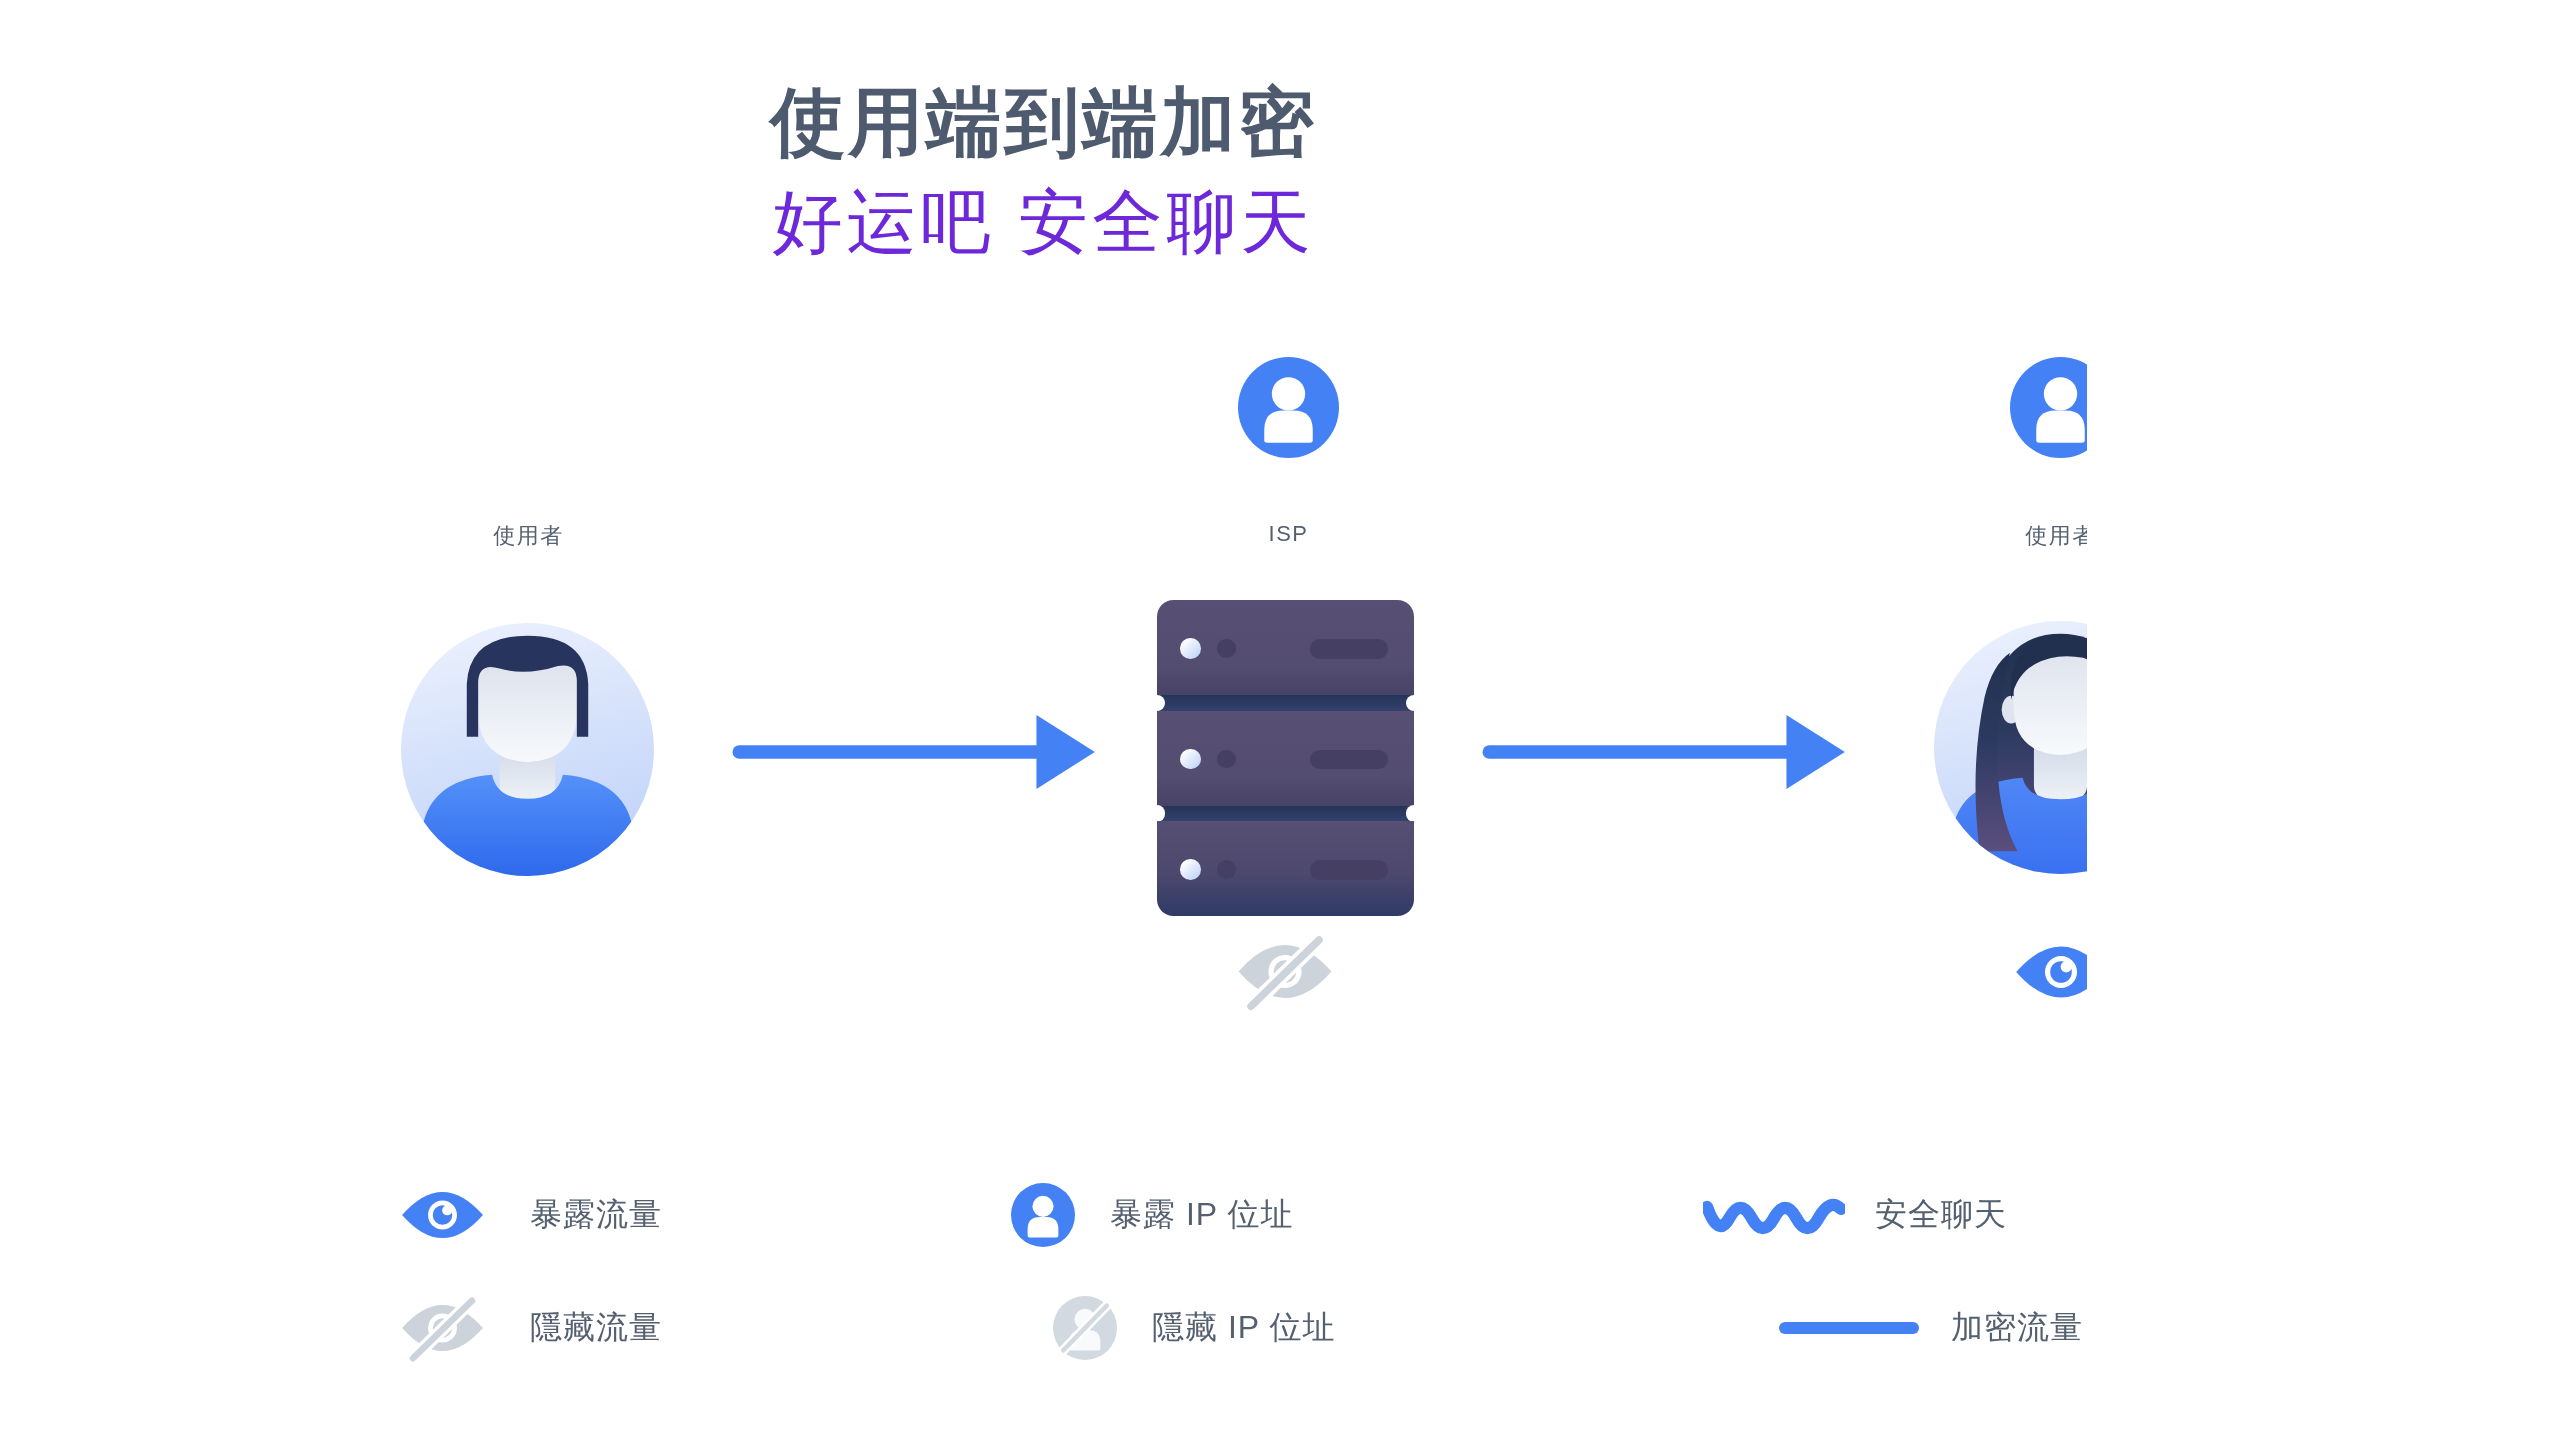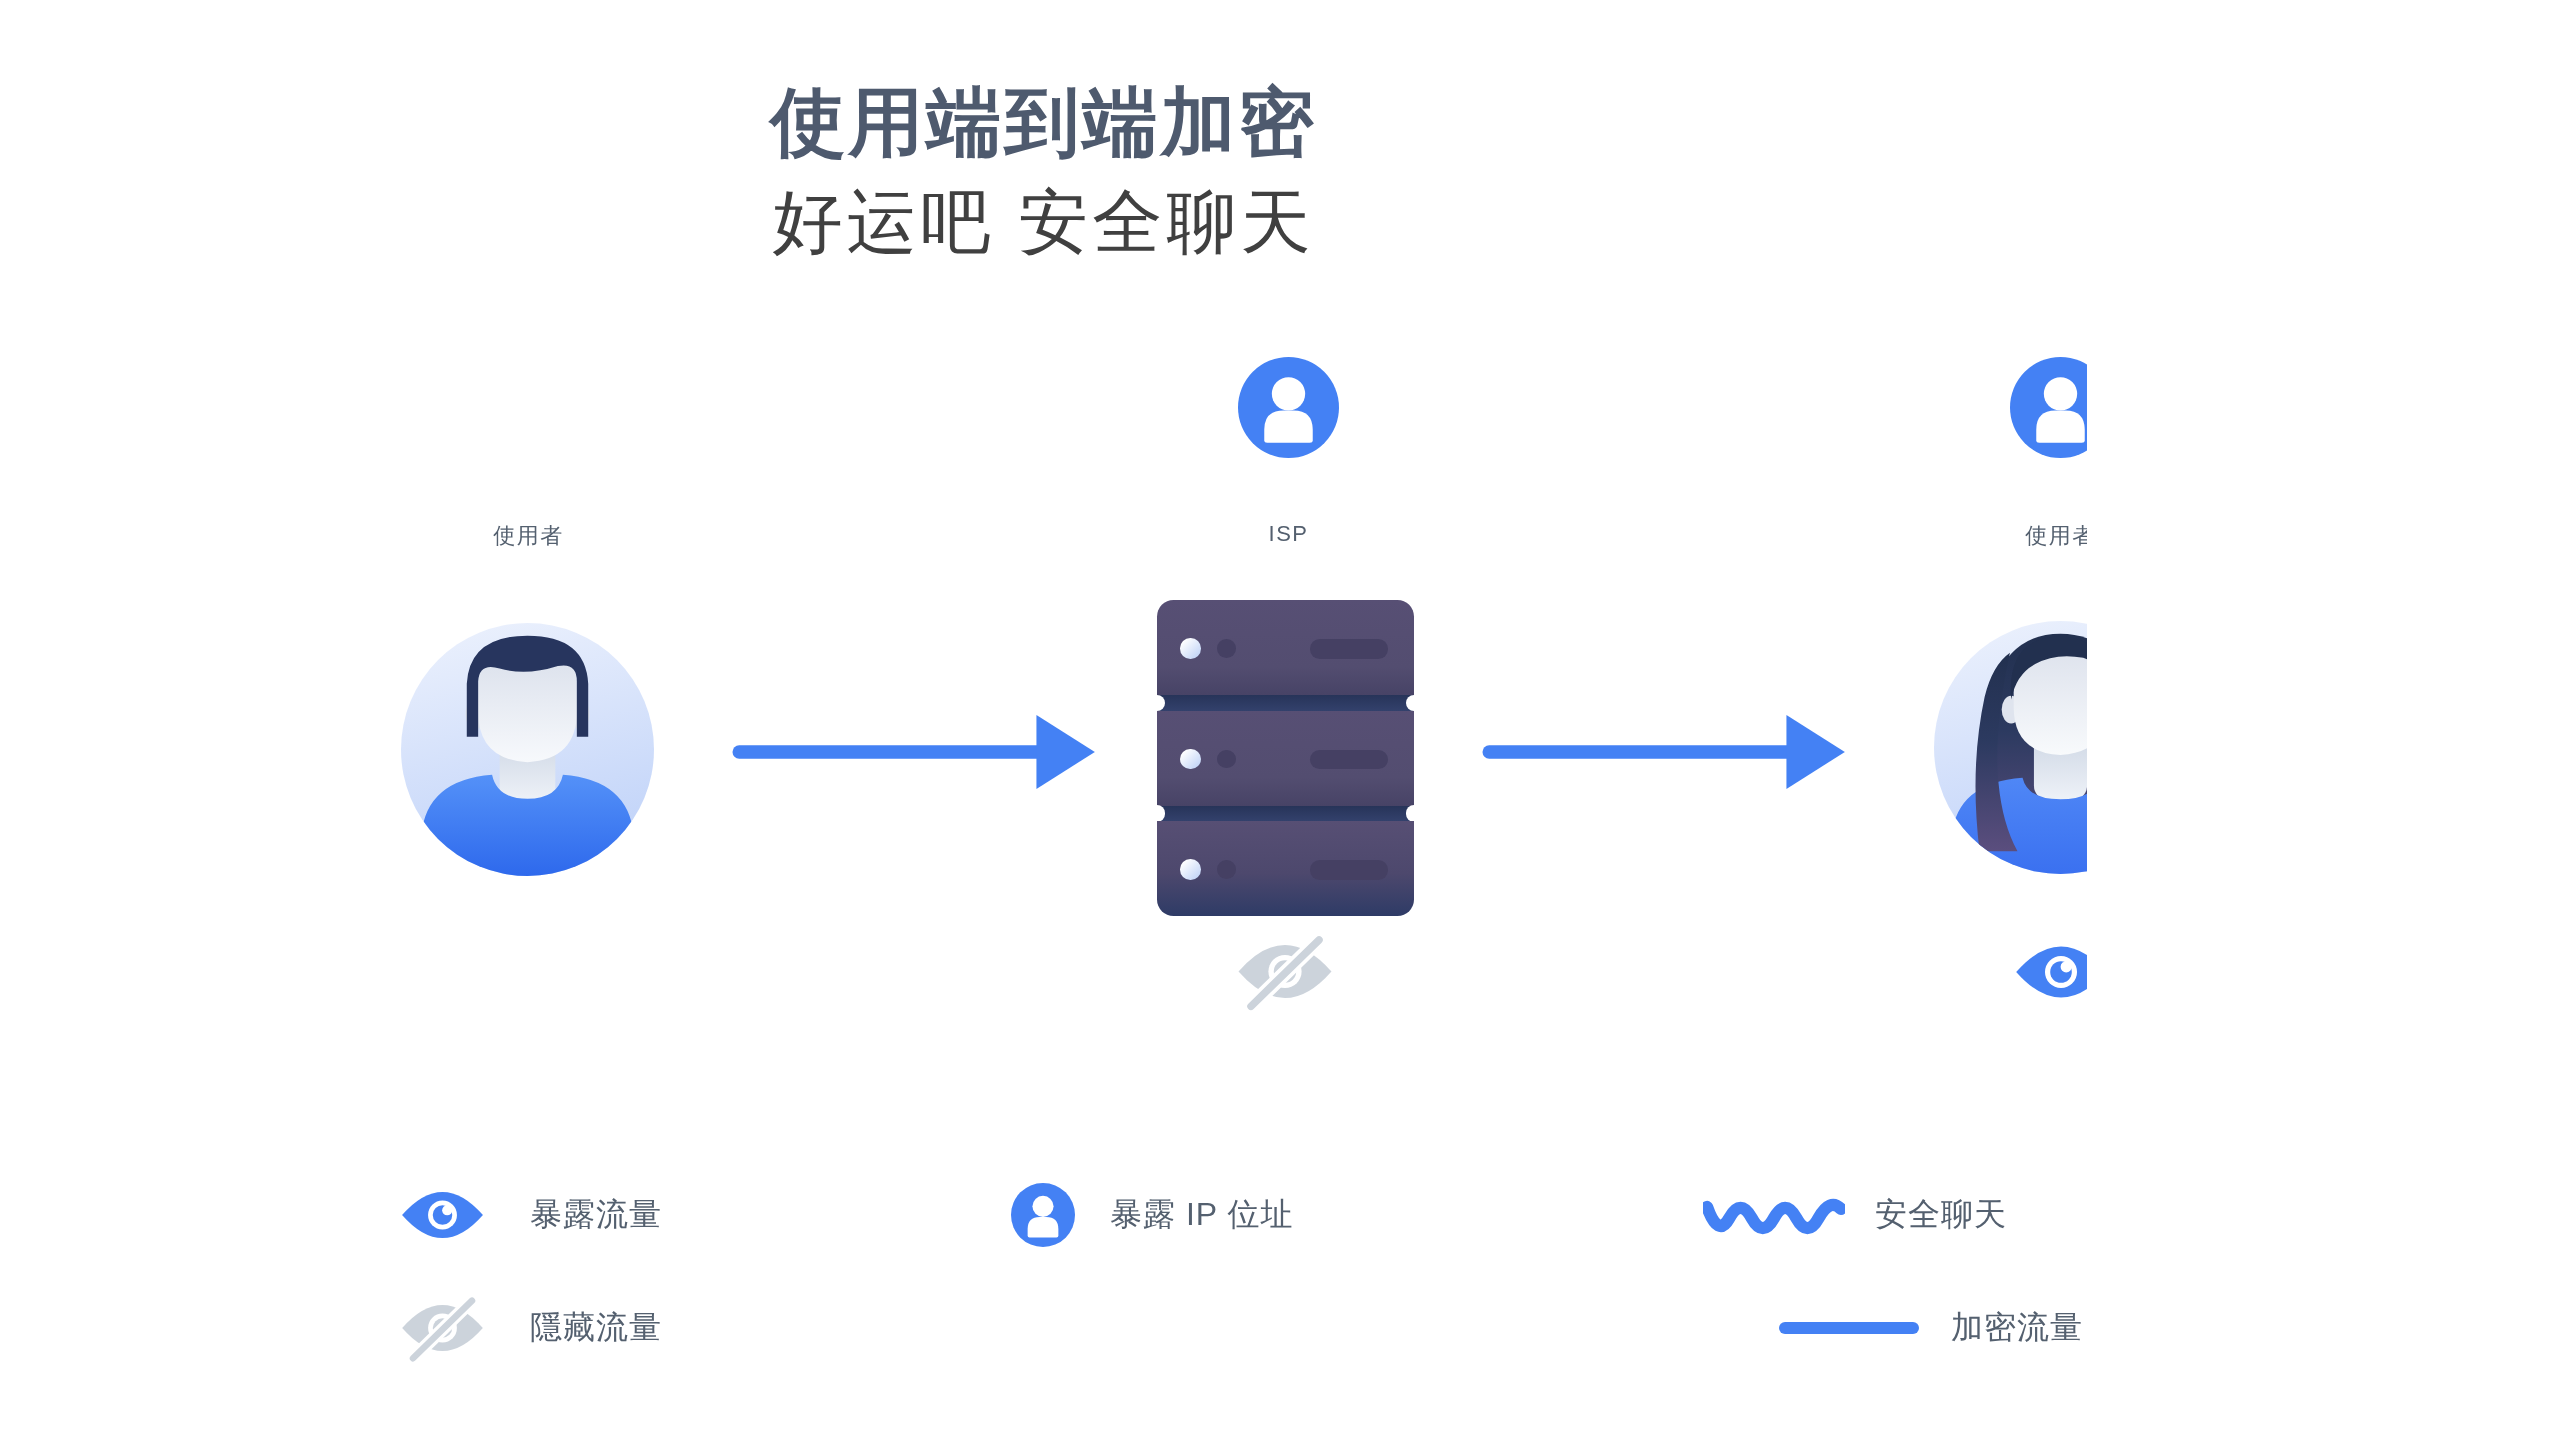--- a/index.html
+++ b/index.html
@@ -6,21 +6,21 @@
   .canvas{
     position:relative;width:2087px;height:1450px;background:#ffffff;overflow:hidden;
     font-family:"Liberation Sans","DejaVu Sans",sans-serif;
   }
   .title{
     position:absolute;top:81px;left:0;width:100%;text-align:center;
     font-size:75px;font-weight:700;color:#4e5a6e;letter-spacing:3.1px;line-height:1.1;
   }
   .subtitle{
     position:absolute;top:184px;left:0;width:100%;text-align:center;
-    font-size:70px;font-weight:300;color:#404040;letter-spacing:4.1px;line-height:1.1;
+    font-size:70px;font-weight:300;color:#6d28d9;letter-spacing:4.1px;line-height:1.1;
   }
   .badge{position:absolute;width:101px;height:101px;border-radius:50%;background:#4481f4;top:357px;}
   .badge svg{display:block;width:100%;height:100%;}
   .badge.isp{left:1238px;}
   .badge.right{left:2010px;}
   .node-label{
     position:absolute;top:521px;width:361px;text-align:center;
     font-size:22px;font-weight:500;color:#54606f;letter-spacing:1.5px;
   }
   .node-label.left{left:348px;}
@@ -258,20 +258,32 @@
     <span class="ic">
       <svg width="64" height="64" viewBox="0 0 100 100">
         <circle cx="50" cy="50" r="50" fill="#4481f4"></circle>
         <circle cx="50" cy="36.5" r="16.5" fill="#ffffff"></circle>
         <path d="M26,82.5 L26,72 Q26,53 45,53 L55,53 Q74,53 74,72 L74,82.5 Q74,85 71,85 L29,85 Q26,85 26,82.5 Z" fill="#ffffff"></path>
       </svg>
     </span>
     <span class="legend-label">暴露 IP 位址</span>
   </div>
 
+  <div class="legend-item li-4">
+    <span class="ic">
+      <svg width="64" height="64" viewBox="0 0 100 100">
+        <circle cx="50" cy="50" r="50" fill="#d3d9e1"></circle>
+        <circle cx="50" cy="36.5" r="16.5" fill="#ffffff" opacity="0.85"></circle>
+        <path d="M26,82.5 L26,72 Q26,53 45,53 L55,53 Q74,53 74,72 L74,82.5 Q74,85 71,85 L29,85 Q26,85 26,82.5 Z" fill="#ffffff" opacity="0.85"></path>
+        <line x1="13" y1="88" x2="87" y2="12" stroke="#ffffff" stroke-width="15" stroke-linecap="round"></line>
+        <line x1="16" y1="85" x2="84" y2="15" stroke="#d3d9e1" stroke-width="7" stroke-linecap="round"></line>
+      </svg>
+    </span>
+    <span class="legend-label">隱藏 IP 位址</span>
+  </div>
 
   <div class="legend-item li-5">
     <span class="ic">
       <svg width="142" height="52" viewBox="0 0 280 100">
         <path d="M8,34 Q30,96 52,56 T96,56 T140,56 T184,56 T228,56 T272,38" fill="none" stroke="#4481f4" stroke-width="24" stroke-linecap="round"></path>
       </svg>
     </span>
     <span class="legend-label">安全聊天</span>
   </div>
 

